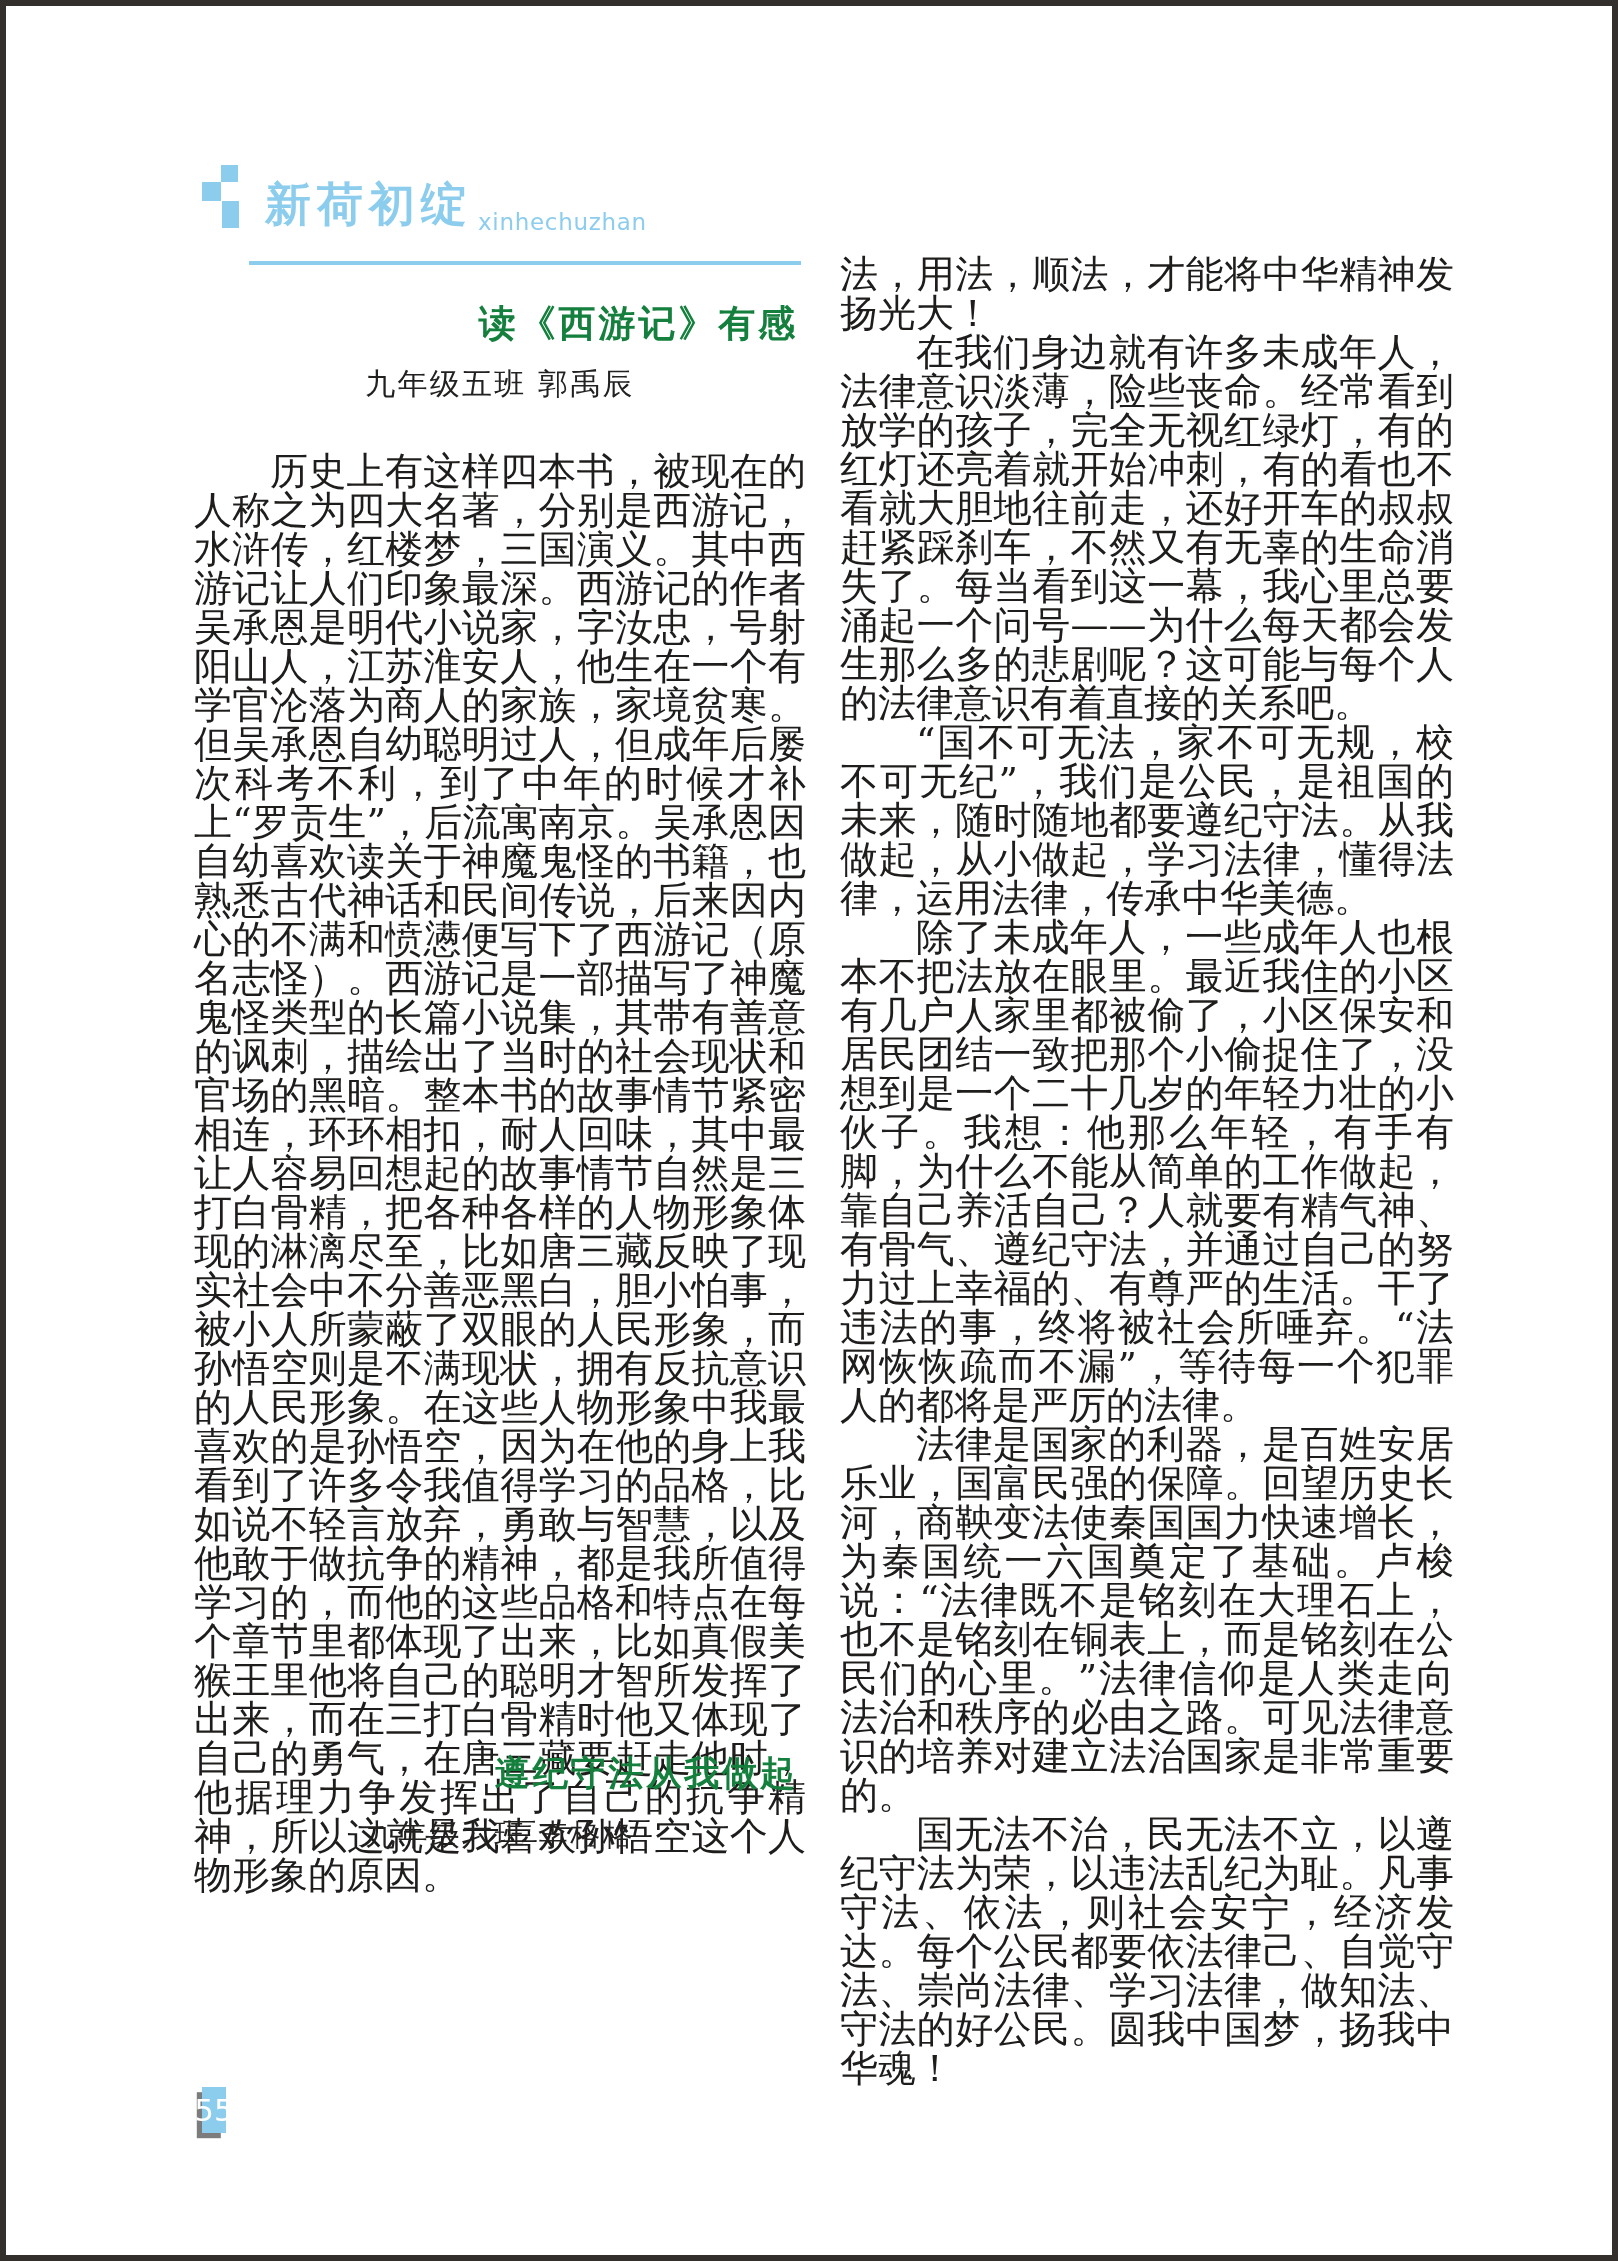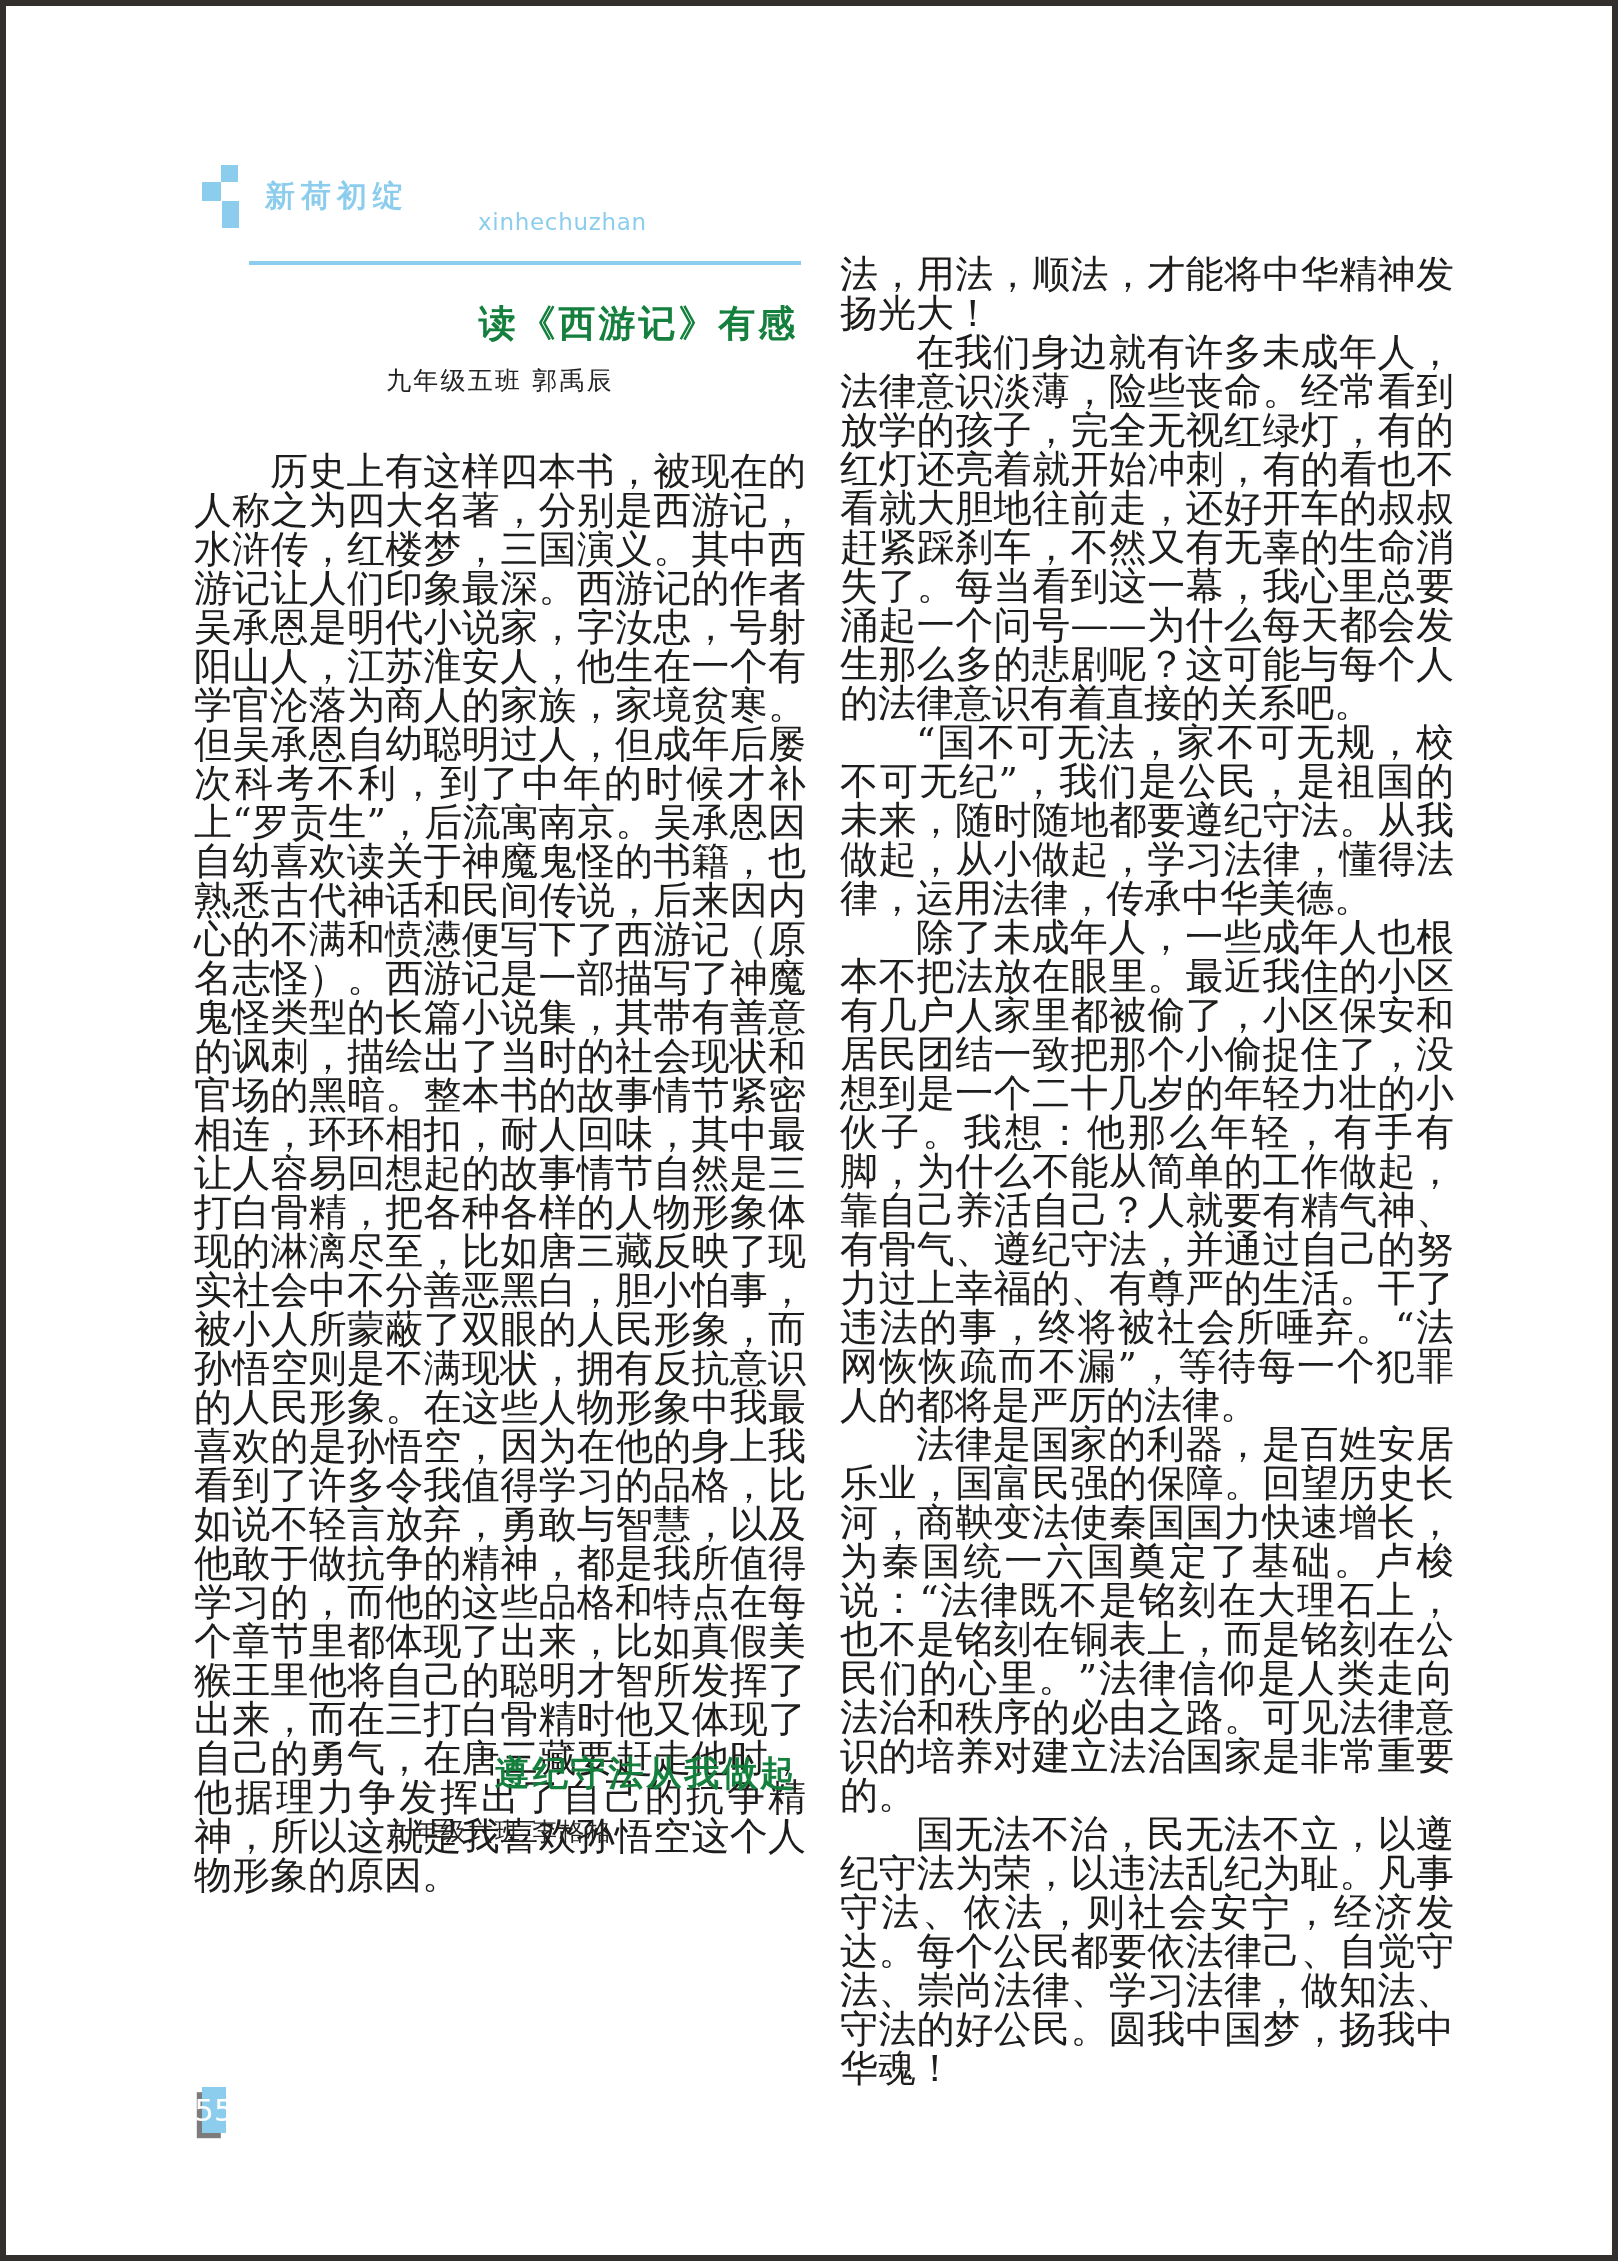--- a/index.html
+++ b/index.html
@@ -15,21 +15,21 @@
   }
   
   .logo-mark{position:absolute;}
   .logo-sq{position:absolute;background:#8ccdee;}
   .sq-a{left:215px;top:159px;width:17px;height:17px;}
   .sq-b{left:196px;top:176px;width:19px;height:19px;}
   .sq-c{left:216px;top:195px;width:17px;height:27px;}
   .logo-title{
     position:absolute;left:259px;top:175px;
     font-family:"DejaVu Sans","Liberation Sans",sans-serif;
-    font-weight:700;font-size:30px;line-height:1;
+    font-weight:700;font-size:46px;line-height:1;
     letter-spacing:5.9px;color:#8ccdee;
   }
   .logo-sub{
     position:absolute;left:472px;top:205px;
     font-family:"DejaVu Sans","Liberation Sans",sans-serif;
     font-weight:400;font-size:23px;line-height:1;
     letter-spacing:0.7px;color:#8ccdee;
   }
   .logo-underline{
     position:absolute;left:243px;top:255px;
@@ -37,21 +37,21 @@
   }
   
   .col-left-block{position:absolute;left:188px;width:612px;}
   .col-right{position:absolute;left:834px;top:249px;width:614px;}
   .essay-title{
     text-align:right;font-weight:700;font-size:37px;
     letter-spacing:2.9px;line-height:1.2;color:#15803d;
     margin:8px;
   }
   .essay-author{
-    text-align:center;font-weight:400;font-size:25px;
+    text-align:center;font-weight:400;font-size:30px;
     letter-spacing:2.2px;color:#232120;margin:0;
   }
   .body-text{
     font-size:38px;line-height:39px;
     text-align:justify;text-justify:inter-character;
     margin:0;
   }
   .body-text p{margin:0;}
   .indent{text-indent:2em;}
   

